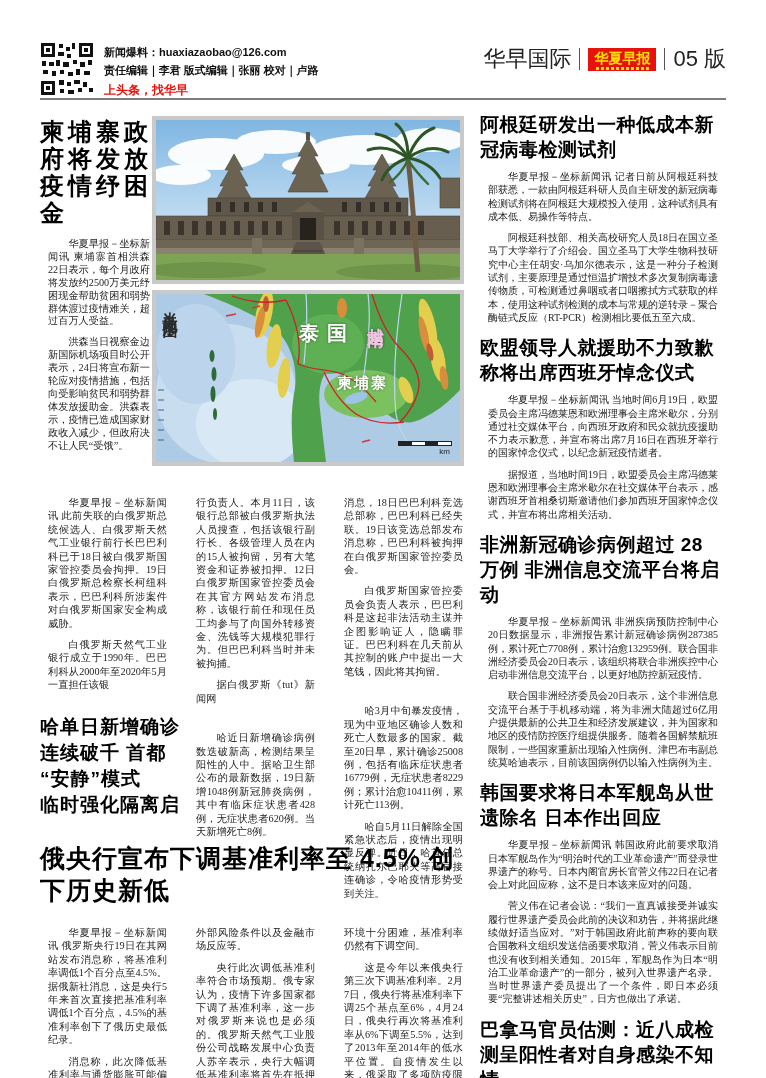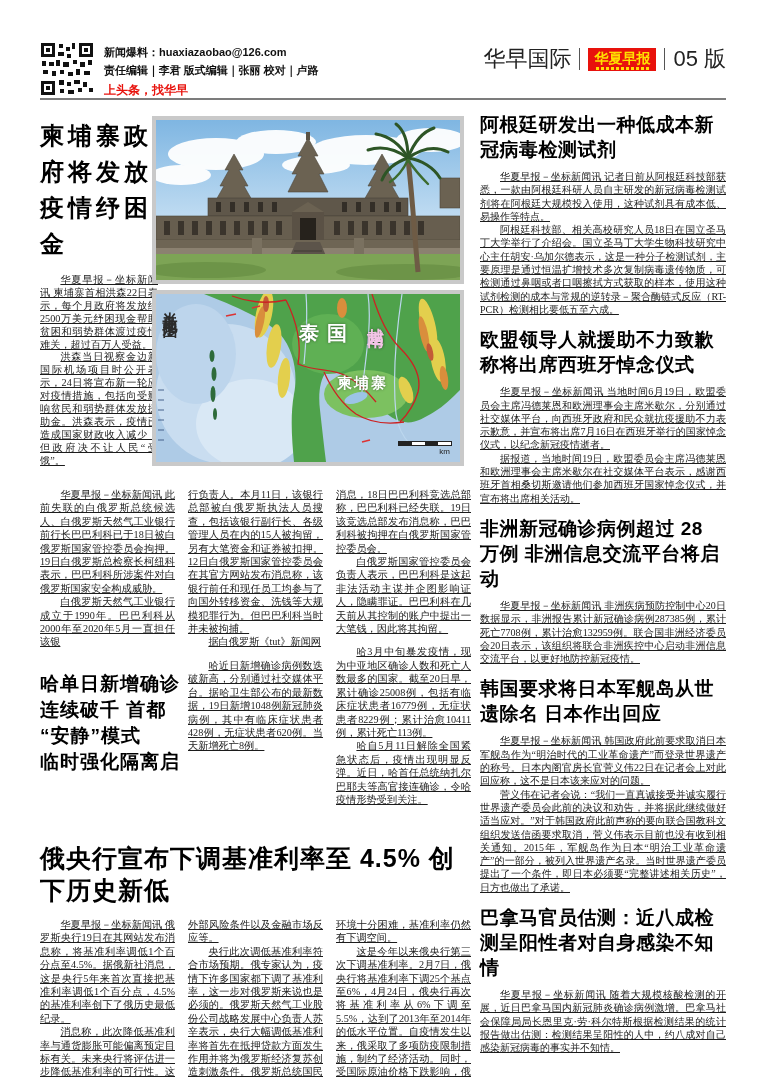--- a/index.html
+++ b/index.html
@@ -17,26 +17,26 @@
               font-family:"Liberation Sans",sans-serif;font-size:22px;color:#222;}
   .mast-sep{width:1px;height:22px;background:#555;margin:0 8px;}
   .brand-box{background:#e8120c;color:#ffe100;font-weight:bold;font-size:14px;
              padding:3px 6px 1px;line-height:14px;text-align:center;}
   .brand-box .underline{height:3px;background:#ffe100;margin-top:2px;
                         background-image:repeating-linear-gradient(90deg,#e8120c 0 2px,#ffe100 2px 5px);}
   .header-rule{position:absolute;left:40px;top:98px;width:686px;height:2px;background:#7c7c7c;}
 
   
   .hl{font-family:"Liberation Sans",sans-serif;font-weight:900;color:#000;margin:0;}
-  p.bp{margin:0;text-indent:2em;text-align:justify;text-decoration:underline;}
+  p.bp{margin:8px;text-indent:2em;text-align:justify;}
   p.cont{text-indent:0;}
 
   
   .cambodia{position:absolute;left:40px;top:118px;width:118px;}
-  .cambodia .hl{font-size:24px;line-height:36px;letter-spacing:4px;}
+  .cambodia .hl{font-size:24px;line-height:27px;letter-spacing:4px;}
   .cambodia .body{margin-top:12px;font-size:10.2px;line-height:12.9px;}
 
   
   .media{position:absolute;left:152px;top:116px;width:312px;}
   .frame{background:#c9c9c9;padding:4px;}
   .frame + .frame{margin-top:6px;}
   .frame svg{display:block;}
   .map-wrap{position:relative;}
   .map-label{position:absolute;font-family:"Liberation Sans",sans-serif;font-weight:bold;
              color:#fff;text-shadow:0 0 3px rgba(0,0,0,.45);}
@@ -328,21 +328,21 @@
           <div class="kz-line">哈单日新增确诊</div>
           <div class="kz-line">连续破千 首都</div>
           <div class="kz-line">“安静”模式</div>
           <div class="kz-line">临时强化隔离启</div>
         </div>
       </div>
       <div class="col">
         <p class="bp cont">行负责人。本月11日，该银行总部被白俄罗斯执法人员搜查，包括该银行副行长、各级管理人员在内的15人被拘留，另有大笔资金和证券被扣押。12日白俄罗斯国家管控委员会在其官方网站发布消息称，该银行前任和现任员工均参与了向国外转移资金、洗钱等大规模犯罪行为。但巴巴利科当时并未被拘捕。</p>
         <p class="bp">据白俄罗斯《tut》新闻网</p>
         <div class="kz-gap"></div>
-        <p class="bp">哈近日新增确诊病例数迭破新高，分别通过社交媒体平台。据哈卫生部公布的最新数据，19日新增1048例新冠肺炎病例，其中有临床症状患者428例，无症状患者620例。当天新增死亡8例。</p>
+        <p class="bp">哈近日新增确诊病例数迭破新高，检测结果呈阳性的人中。据哈卫生部公布的最新数据，19日新增1048例新冠肺炎病例，其中有临床症状患者428例，无症状患者620例。当天新增死亡8例。</p>
       </div>
       <div class="col">
         <p class="bp cont">消息，18日巴巴利科竞选总部称，巴巴利科已经失联。19日该竞选总部发布消息称，巴巴利科被拘押在白俄罗斯国家管控委员会。</p>
         <p class="bp">白俄罗斯国家管控委员会负责人表示，巴巴利科是这起非法活动主谋并企图影响证人，隐瞒罪证。巴巴利科在几天前从其控制的账户中提出一大笔钱，因此将其拘留。</p>
         <div class="kz-gap"></div>
         <p class="bp">哈3月中旬暴发疫情，现为中亚地区确诊人数和死亡人数最多的国家。截至20日早，累计确诊25008例，包括有临床症状患者16779例，无症状患者8229例；累计治愈10411例，累计死亡113例。</p>
         <p class="bp">哈自5月11日解除全国紧急状态后，疫情出现明显反弹。近日，哈首任总统纳扎尔巴耶夫等高官接连确诊，令哈疫情形势受到关注。</p>
       </div>
     </div>
   </div>
@@ -380,20 +380,21 @@
       <div class="body">
         <p class="bp">华夏早报－坐标新闻讯 当地时间6月19日，欧盟委员会主席冯德莱恩和欧洲理事会主席米歇尔，分别通过社交媒体平台，向西班牙政府和民众就抗疫援助不力表示歉意，并宣布将出席7月16日在西班牙举行的国家悼念仪式，以纪念新冠疫情逝者。</p>
         <p class="bp">据报道，当地时间19日，欧盟委员会主席冯德莱恩和欧洲理事会主席米歇尔在社交媒体平台表示，感谢西班牙首相桑切斯邀请他们参加西班牙国家悼念仪式，并宣布将出席相关活动。</p>
       </div>
     </div>
 
     <div class="rail-article">
       <h2 class="hl">非洲新冠确诊病例超过 28 万例 非洲信息交流平台将启动</h2>
       <div class="body">
         <p class="bp">华夏早报－坐标新闻讯 非洲疾病预防控制中心20日数据显示，非洲报告累计新冠确诊病例287385例，累计死亡7708例，累计治愈132959例。联合国非洲经济委员会20日表示，该组织将联合非洲疾控中心启动非洲信息交流平台，以更好地防控新冠疫情。</p>
+        <p class="bp">联合国非洲经济委员会20日表示，这个非洲信息交流平台基于手机移动端，将为非洲大陆超过6亿用户提供最新的公共卫生和经济发展建议，并为国家和地区的疫情防控医疗组提供服务。随着各国解禁航班限制，一些国家重新出现输入性病例。津巴布韦副总统莫哈迪表示，目前该国病例仍以输入性病例为主。</p>
       </div>
     </div>
 
     <div class="rail-article">
       <h2 class="hl">韩国要求将日本军舰岛从世遗除名 日本作出回应</h2>
       <div class="body">
         <p class="bp">华夏早报－坐标新闻讯 韩国政府此前要求取消日本军舰岛作为“明治时代的工业革命遗产”而登录世界遗产的称号。日本内阁官房长官菅义伟22日在记者会上对此回应称，这不是日本该来应对的问题。</p>
         <p class="bp">菅义伟在记者会说：“我们一直真诚接受并诚实履行世界遗产委员会此前的决议和劝告，并将据此继续做好适当应对。”对于韩国政府此前声称的要向联合国教科文组织发送信函要求取消，菅义伟表示目前也没有收到相关通知。2015年，军舰岛作为日本“明治工业革命遗产”的一部分，被列入世界遗产名录。当时世界遗产委员提出了一个条件，即日本必须要“完整讲述相关历史”，日方也做出了承诺。</p>
       </div>
     </div>

